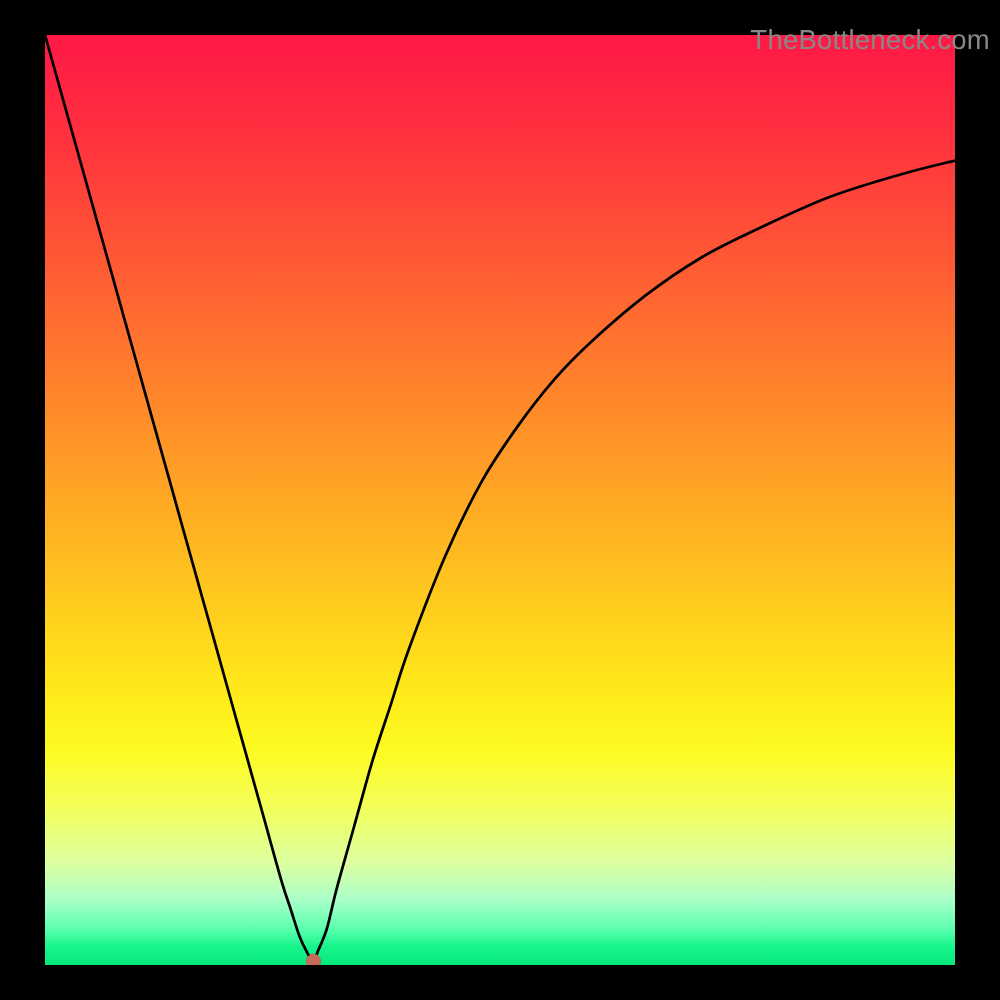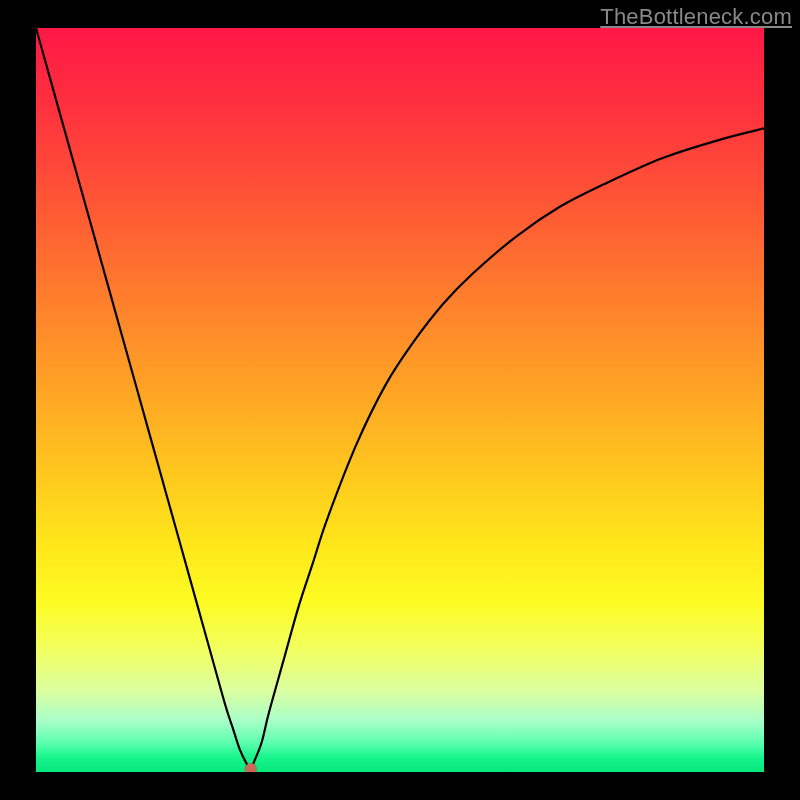--- a/index.html
+++ b/index.html
@@ -6,28 +6,27 @@
   body {
     width: 800px;
     height: 800px;
     background: #000;
     position: relative;
     font-family: Arial, Helvetica, sans-serif;
     overflow: hidden;
   }
   .watermark {
     position: absolute;
-    top: 4px;
+    top: 19px;
     right: 8px;
     color: #888;
     font-size: 22px;
     font-weight: 500;
     z-index: 10;
     letter-spacing: 0.2px;
-    text-decoration: underline;
   }
   .plot-area {
     position: absolute;
     left: 36px;
     top: 28px;
     width: 728px;
     height: 744px;
     background: linear-gradient(to bottom,
       #ff1846 0%,
       #ff2f3f 10%,

